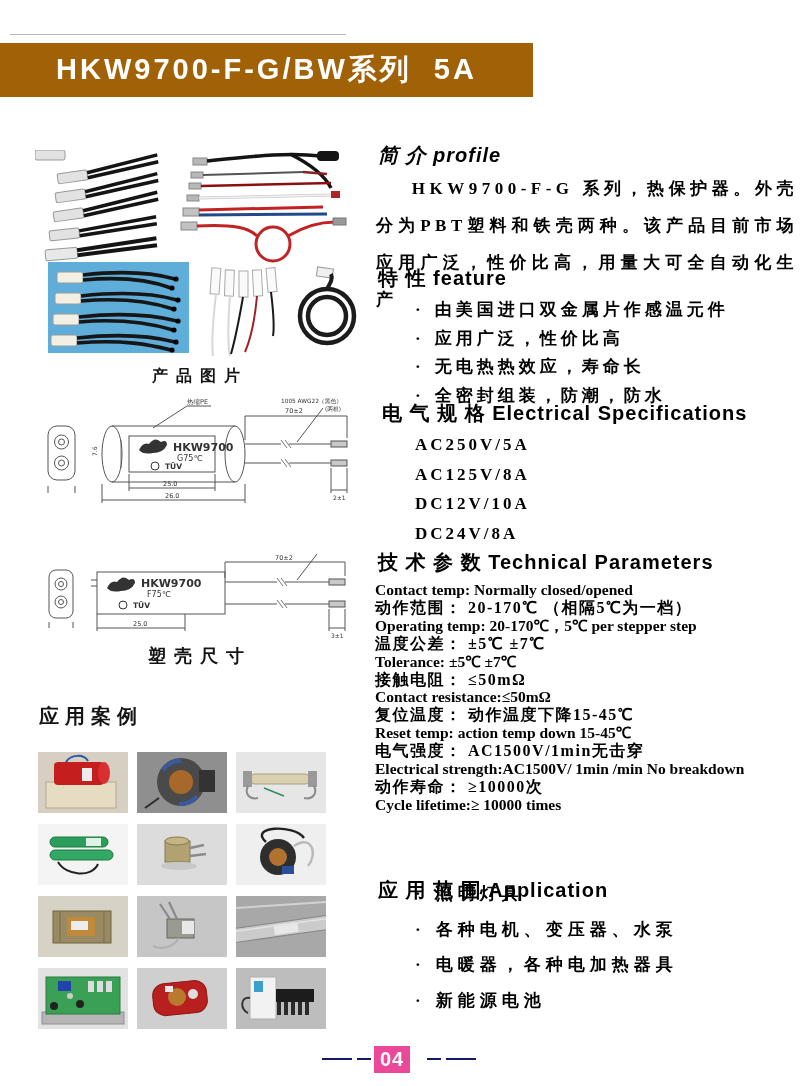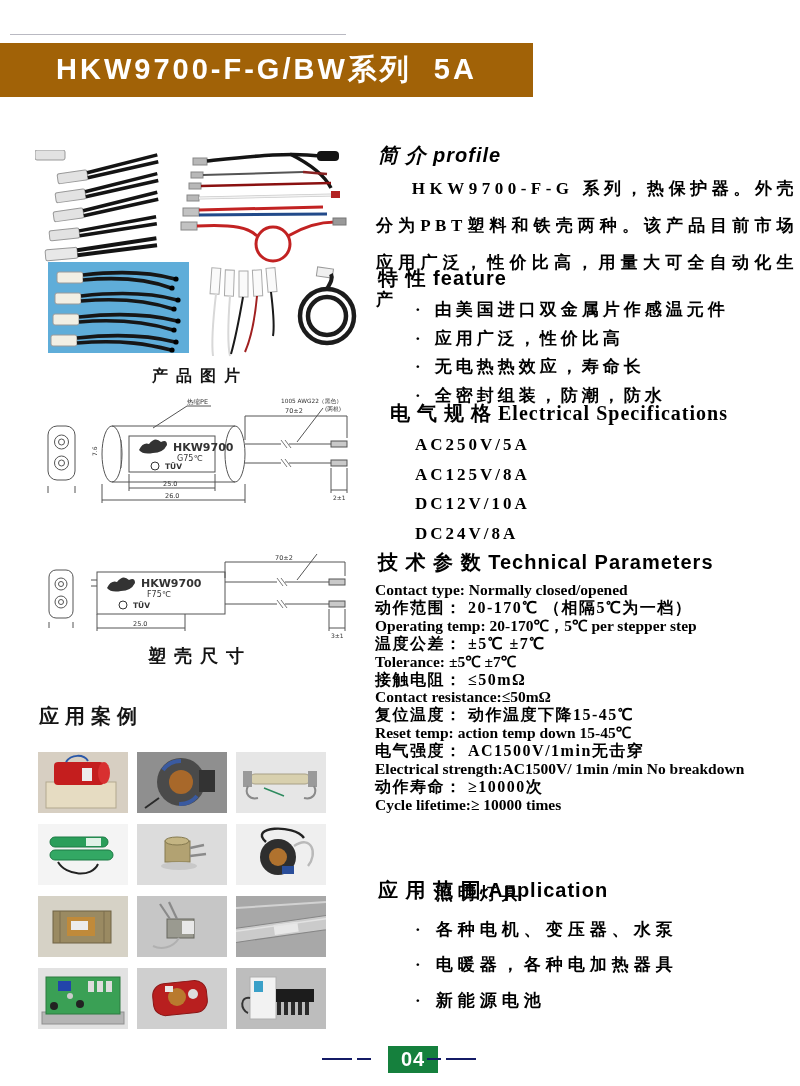--- a/index.html
+++ b/index.html
@@ -30,23 +30,23 @@
   .tech .en{font-weight:bold;font-size:15.5px;line-height:17.9px;letter-spacing:0;white-space:nowrap;}
   
   .watermark{position:absolute;left:256px;top:514px;font-family:"Liberation Sans",sans-serif;
              font-size:26px;color:#bfbfbf;opacity:.8;letter-spacing:1px;z-index:6;white-space:nowrap;}
   
   .app-grid{position:absolute;left:38px;top:752px;display:grid;
             grid-template-columns:repeat(3,90px);grid-auto-rows:61px;gap:11px 9px;}
   .app-grid .cell{width:90px;height:61px;overflow:hidden;}
   
   .f-dash{position:absolute;top:1058px;height:2px;background:#141b66;}
-  .page-num{position:absolute;left:374px;top:1046px;width:50px;height:27px;background:#15803d;
+  .page-num{position:absolute;left:374px;top:1046px;width:36px;height:27px;background:#ec4899;
             color:#fff;display:flex;align-items:center;justify-content:center;
-            font-family:"Liberation Sans",sans-serif;font-weight:bold;font-size:20px;letter-spacing:1px;margin-left:14px;}
+            font-family:"Liberation Sans",sans-serif;font-weight:bold;font-size:20px;letter-spacing:1px;}
   svg text{font-family:"DejaVu Sans",sans-serif;fill:#333;}
 </style>
 </head>
 <body>
 
 <div class="page">
 
   <div class="top-rule"></div>
   <div class="header-bar">
     <span>HKW9700-F-G/BW系列  5A</span>
@@ -415,31 +415,31 @@
   <div class="para" style="left:376px;top:170px;width:422px;">HKW9700-F-G 系列，热保护器。外壳分为PBT塑料和铁壳两种。该产品目前市场应用广泛，性价比高，用量大可全自动化生产</div>
 
   <div class="sec-h" style="left:378px;top:265px;">特 性 feature</div>
   <ul class="blist feature abs" style="left:375px;top:296px;">
     <li><span class="dot">·</span><span>由美国进口双金属片作感温元件</span></li>
     <li><span class="dot">·</span><span>应用广泛，性价比高</span></li>
     <li><span class="dot">·</span><span>无电热热效应，寿命长</span></li>
     <li><span class="dot">·</span><span>全密封组装，防潮，防水</span></li>
   </ul>
 
-  <div class="sec-h" style="left:390px;top:400px;font-family:Liberation Serif, serif;">电 气 规 格 Electrical Specifications</div>
+  <div class="sec-h" style="left:382px;top:400px;">电 气 规 格 Electrical Specifications</div>
   <ul class="blist elec abs" style="left:375px;top:430px;">
     <li>AC250V/5A</li>
     <li>AC125V/8A</li>
     <li>DC12V/10A</li>
     <li>DC24V/8A</li>
   </ul>
 
   <div class="sec-h" style="left:378px;top:549px;">技 术 参 数 Technical Parameters</div>
   <div class="tech">
-    <div class="en">Contact type: Normally closed/opened</div>
+    <div class="en">Contact temp: Normally closed/opened</div>
     <div class="zh">动作范围： 20-170℃ （相隔5℃为一档）</div>
     <div class="en">Operating temp: 20-170℃，5℃ per stepper step</div>
     <div class="zh">温度公差： ±5℃  ±7℃</div>
     <div class="en">Tolerance: ±5℃  ±7℃</div>
     <div class="zh">接触电阻： ≤50mΩ</div>
     <div class="en">Contact resistance:≤50mΩ</div>
     <div class="zh">复位温度： 动作温度下降15-45℃</div>
     <div class="en">Reset temp: action temp down 15-45℃</div>
     <div class="zh">电气强度： AC1500V/1min无击穿</div>
     <div class="en">Electrical strength:AC1500V/ 1min /min No breakdown</div>

